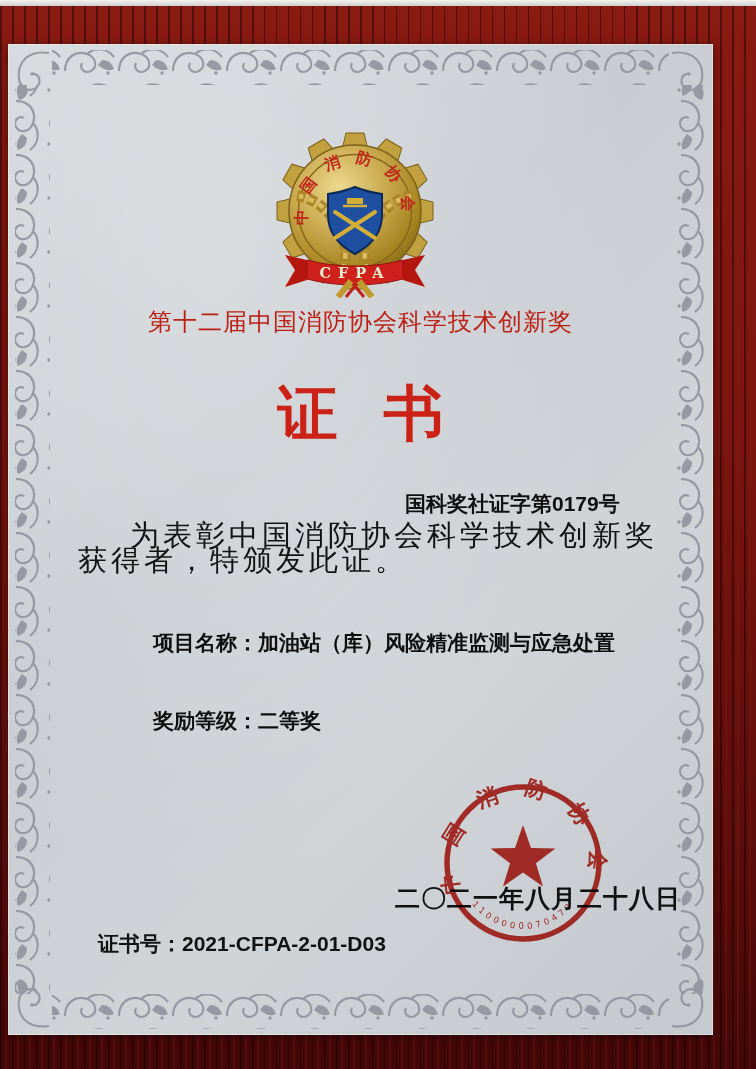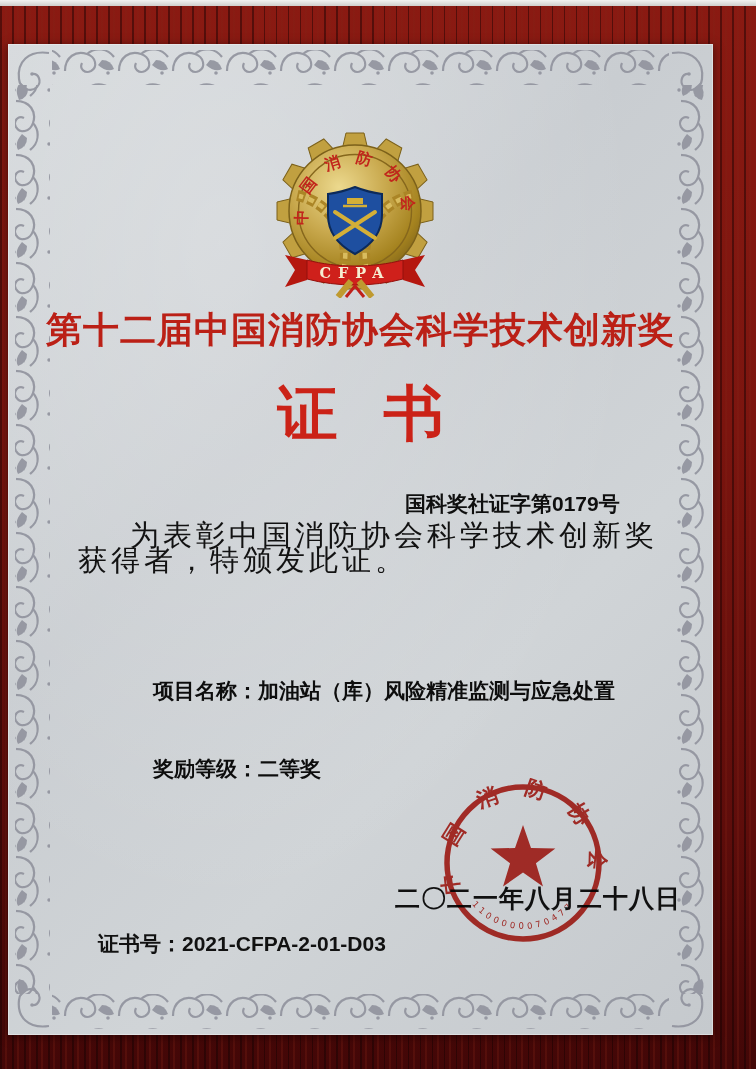--- a/index.html
+++ b/index.html
@@ -25,34 +25,34 @@
   }
   .lace { position:absolute; inset:0; color:#8f919c; opacity:.88; }
 
   .abs { position:absolute; }
 
   
   .emblem { left:262px; top:82px; width:170px; height:172px; }
 
   
   .title { left:0; right:0; top:262px; text-align:center;
-    font-family:"DejaVu Serif", serif; font-weight:bold; font-size:36px;
+    font-family:"DejaVu Serif", serif; font-weight:normal; font-size:24px;
     letter-spacing:1px; color:#bb2016; white-space:nowrap; }
   .heading { left:0; right:0; top:330px; display:flex; justify-content:center; gap:46px;
     font-family:"DejaVu Serif", serif; font-weight:bold; font-size:60px; color:#cb2217; }
   .issue-no { left:397px; top:407px; font-size:21px; font-weight:bold; color:#0f0f0f; white-space:nowrap;margin-top:39px; }
 
   
   .body-line { font-family:"DejaVu Serif", serif; font-size:29px; color:#121212;
     letter-spacing:4px; white-space:nowrap; }
   .body-line.l1 { left:122px; top:472px; }
   .body-line.l2 { left:70px;  top:497px;text-align:center; }
 
   
-  .field { display:flex; font-size:21px; font-weight:bold; color:#0d0d0d; line-height:32px; white-space:nowrap;margin-top:48px; }
+  .field { display:flex; font-size:21px; font-weight:bold; color:#0d0d0d; line-height:32px; white-space:nowrap; }
   .field .lbl { flex:none; }
   .proj { left:145px; top:583px; }
   .grade { left:145px; top:661px; }
   .winner { left:145px; top:704px; }
 
   
   .date { left:387px; top:838px; font-family:"DejaVu Serif", serif; font-weight:bold;
     font-size:25px; color:#101010; letter-spacing:1px; white-space:nowrap; z-index:1; }
   .seal { left:430px; top:734px; width:170px; height:170px; z-index:2;
     mix-blend-mode:multiply; opacity:.93; }

